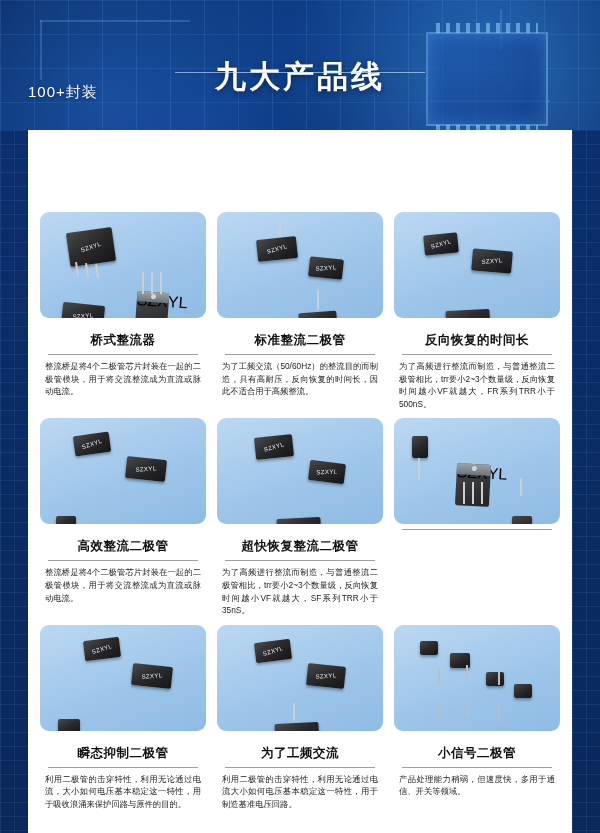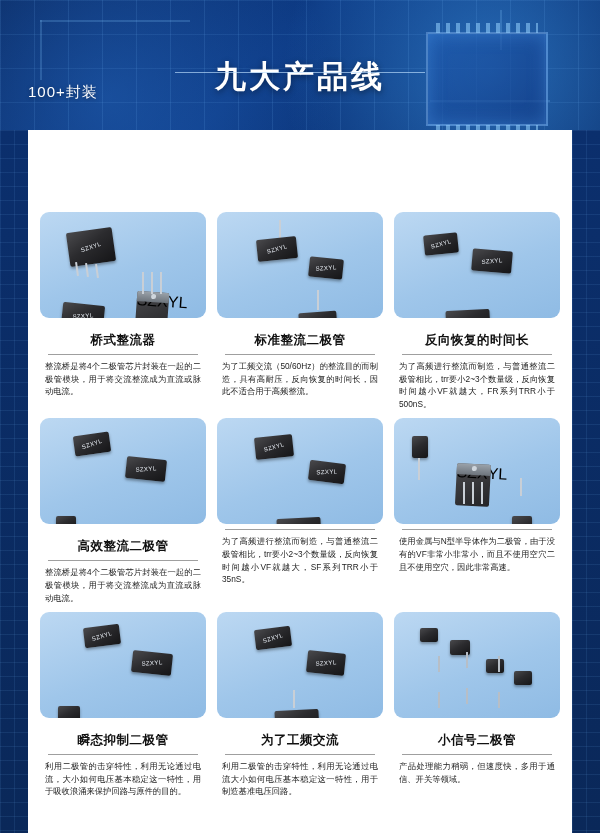--- a/index.html
+++ b/index.html
@@ -233,37 +233,37 @@
         <div class="pkg body-blk" style="left:38px;top:18px;width:38px;height:22px;transform:rotate(-6deg);">
             <span class="lbl">SZXYL</span>
           </div>
         <div class="pkg body-blk" style="left:92px;top:22px;width:36px;height:20px;transform:rotate(7deg);">
             <span class="lbl">SZXYL</span>
           </div>
         <div class="pkg body-blk" style="left:60px;top:58px;width:44px;height:24px;transform:rotate(-3deg);">
             <span class="lbl">SZXYL</span>
           </div>
       </div>
+      <div class="card-title">超快恢复整流二极管</div>
       <div class="card-rule"></div>
       <div class="card-desc">为了高频进行整流而制造，与普通整流二极管相比，trr要小2~3个数量级，反向恢复时间越小VF就越大，SF系列TRR小于35nS。</div>
     </div>
 
     <div class="card">
       <div class="thumb">
         <div class="pkg body-blk" style="left:18px;top:18px;width:16px;height:22px;"></div>
         <div class="lead" style="left:24px;top:40px;width:2px;height:22px;"></div>
         <div class="pkg to220" style="left:62px;top:24px;width:34px;height:42px;transform:rotate(3deg);"><div class="tab"></div><div class="hole"></div><span class="lbl" style="top:62%;">SZXYL</span></div>
         <div class="lead" style="left:69px;top:64px;width:2px;height:22px;"></div>
         <div class="lead" style="left:78px;top:64px;width:2px;height:22px;"></div>
         <div class="lead" style="left:87px;top:64px;width:2px;height:22px;"></div>
         <div class="pkg body-blk" style="left:118px;top:34px;width:20px;height:26px;"></div>
         <div class="lead" style="left:126px;top:60px;width:2px;height:18px;"></div>
       </div>
       <div class="card-rule"></div>
-      <div class="card-desc">使用金属与N型半导体作为二极管，由于没有的VF非常小非常小，而且不使用空穴二且不使用空穴，因此非常高速。</div>
     </div>
 
     <div class="card">
       <div class="thumb">
         <div class="pkg body-blk" style="left:44px;top:14px;width:36px;height:20px;transform:rotate(-7deg);">
             <span class="lbl">SZXYL</span>
           </div>
         <div class="pkg body-blk" style="left:92px;top:20px;width:40px;height:22px;transform:rotate(6deg);">
             <span class="lbl">SZXYL</span>
           </div>

